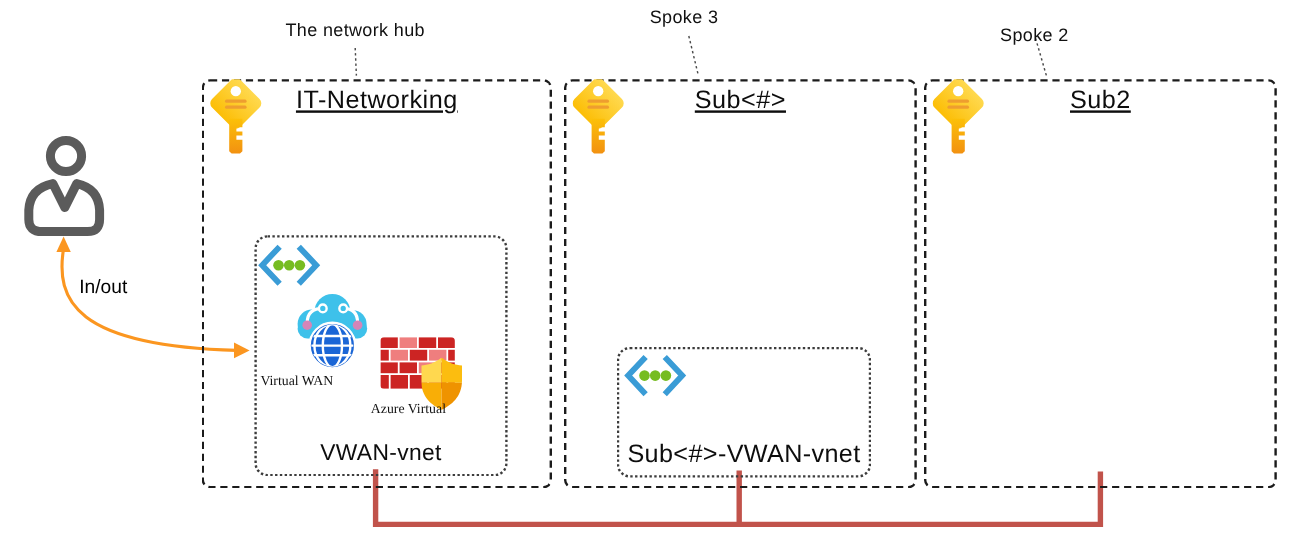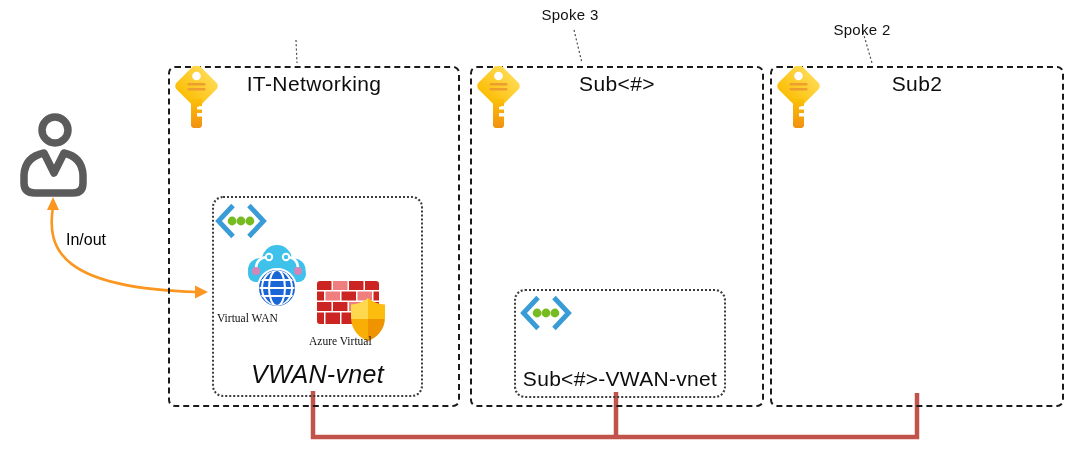--- a/index.html
+++ b/index.html
@@ -13,32 +13,32 @@
   }
   .inout-label{
     position:absolute;left:66px;top:231px;width:60px;font-family:Liberation Sans, sans-serif;
     font-size:16px;color:#000;
   }
   .sub-box{
     position:absolute;border:2px dashed #1b1b1b;border-radius:7px;background:transparent;
   }
   .sub-title{
     position:absolute;left:0;top:4px;width:100%;text-align:center;font-size:21px;
-    letter-spacing:.4px;color:#0d0d0d;
+    letter-spacing:.4px;color:#0d0d0d;text-decoration:underline;
   }
   .key-icon{position:absolute;left:5px;top:-2px;}
   .vnet-box{
     position:absolute;border:2px dotted #3c3c3c;border-radius:11px;background:transparent;
   }
   .vnet-icon{position:absolute;}
   .vnet-label{
     position:absolute;left:0;bottom:5px;width:100%;text-align:center;font-size:21px;
     letter-spacing:.3px;color:#0d0d0d;
   }
-  .vnet-label.big{font-size:25px;bottom:6px;font-style:italic;}
+  .vnet-label.big{font-size:19px;bottom:6px;}
   .svc-group{position:absolute;}
   .svc-caption{
     position:absolute;width:120px;text-align:left;font-family:"Liberation Serif",serif;
     font-size:11.5px;color:#111;
   }
   .person-icon{position:absolute;left:20px;top:104px;}
 </style>
 </head>
 <body>
 
@@ -63,20 +63,21 @@
 
     <path d="M 53 207 C 46 250 62 288 197 292" fill="none" stroke="#fb9620" stroke-width="2.6"></path>
     <polygon points="53,197 47,210 59,210" fill="#fb9620"></polygon>
     <polygon points="208,292 195,285.5 195,298.5" fill="#fb9620"></polygon>
 
     <path d="M 296 40 L 297 63" stroke="#4a4a4a" stroke-width="1.2" stroke-dasharray="2 2.3" fill="none"></path>
     <path d="M 574 30 L 582 63" stroke="#4a4a4a" stroke-width="1.2" stroke-dasharray="2 2.3" fill="none"></path>
     <path d="M 863 32 L 872 63" stroke="#4a4a4a" stroke-width="1.2" stroke-dasharray="2 2.3" fill="none"></path>
   </svg>
 
+  <div class="annotation" style="left:206px;top:17px;width:180px">The network hub</div>
   <div class="annotation" style="left:510px;top:6px;width:120px">Spoke 3</div>
   <div class="annotation" style="left:802px;top:21px;width:120px">Spoke 2</div>
 
   <svg class="person-icon" width="68" height="93" viewBox="0 0 68 93">
     <circle cx="35" cy="26" r="13" fill="#fff" stroke="#5b5b5b" stroke-width="7.5"></circle>
     <path d="M 24 49 L 34 69 L 44 49 Q 62 53 63 71 L 63 79 Q 63 89 53 89 L 15 89 Q 4 89 4 79 L 4 71 Q 5 53 24 49 Z" fill="#fff" stroke="#5b5b5b" stroke-width="7.5" stroke-linejoin="round"></path>
   </svg>
   <div class="inout-label">In/out</div>
 
   <div class="sub-box" style="left:168px;top:66px;width:288px;height:337px">

